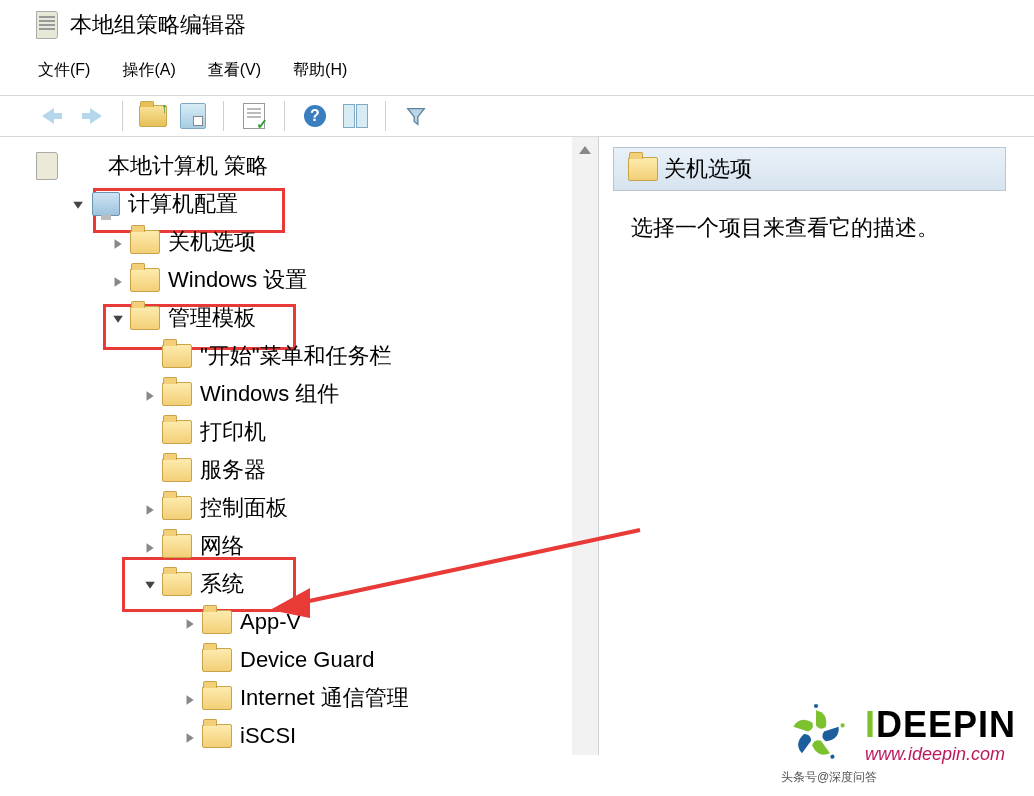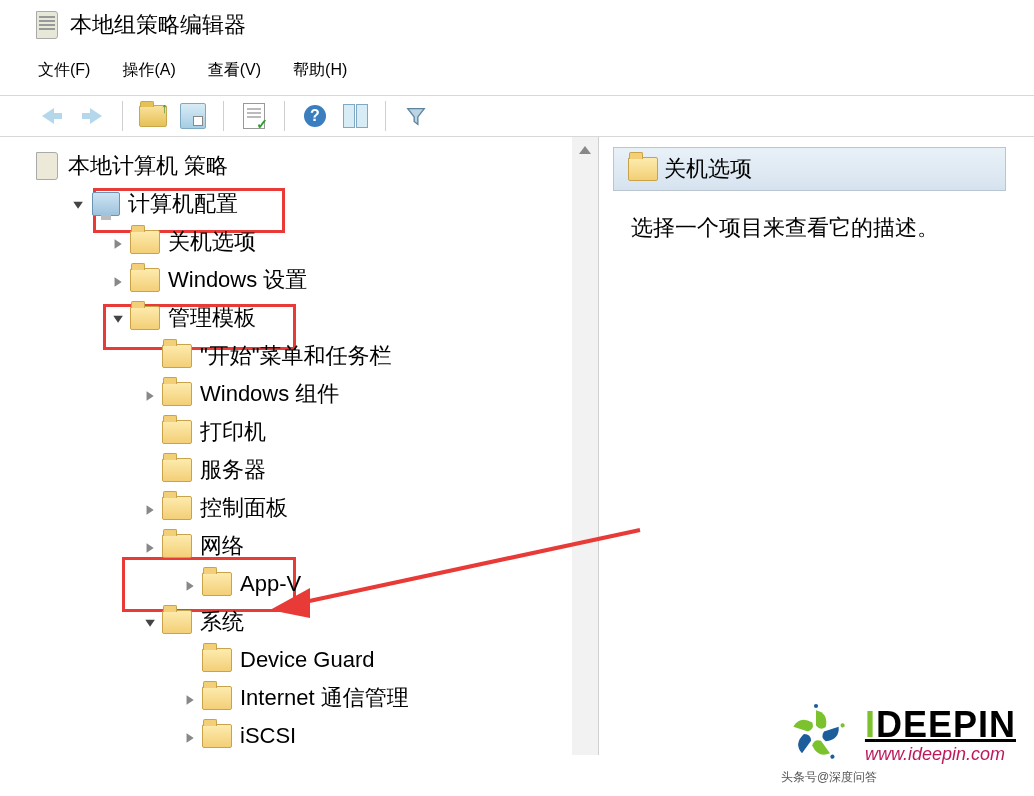--- a/index.html
+++ b/index.html
@@ -57,40 +57,40 @@
   .exp-open::before{content:"▾";color:#444;display:inline-block;transform:scale(1.2,0.9);}
   .exp-closed::before{content:"▸";color:#888;display:inline-block;transform:scale(0.9,1.2);}
   .exp-none::before{content:"";display:inline-block;width:10px;}
   .folder-icon{width:28px;height:22px;background:linear-gradient(#fdebae,#f3cf77);border:1px solid #caa24a;border-radius:2px;margin:0 8px 0 2px;flex-shrink:0;position:relative;}
   .folder-icon::before{content:"";position:absolute;top:-6px;left:0;width:12px;height:6px;background:#f3cf77;border:1px solid #caa24a;border-bottom:0;border-radius:2px 2px 0 0;}
   .policy-icon{width:22px;height:28px;position:relative;margin:0 10px 0 2px;flex-shrink:0;}
   .policy-icon::before{content:"";position:absolute;inset:0;background:#ece9d8;border:1px solid #aaa;border-radius:0 3px 3px 0;}
   .comp-icon{width:26px;height:22px;position:relative;margin:0 8px 0 4px;flex-shrink:0;background:linear-gradient(#cfe3f3,#9ec3dd);border:1px solid #6b94b3;border-radius:2px;}
   .comp-icon::after{content:"";position:absolute;bottom:-5px;left:8px;width:10px;height:5px;background:#bcbcbc;}
   .row-label{font-size:22px;}
-  .ind0{padding-left:6px;} .ind1{padding-left:40px;} .ind2{padding-left:80px;}
+  .ind0{padding-left:6px;gap:40px;} .ind1{padding-left:40px;} .ind2{padding-left:80px;}
   .ind3{padding-left:112px;} .ind4{padding-left:152px;}
   .hl{position:absolute;border:3px solid #e83a36;pointer-events:none;}
 
   
   .rp-header{display:flex;align-items:center;gap:6px;background:linear-gradient(#e9f1f8,#d6e3ef);border:1px solid #b9c6d2;padding:6px 14px;margin-bottom:22px;}
   .rp-folder{width:28px;height:22px;background:linear-gradient(#fdebae,#f3cf77);border:1px solid #caa24a;border-radius:2px;position:relative;}
   .rp-folder::before{content:"";position:absolute;top:-6px;left:0;width:12px;height:6px;background:#f3cf77;border:1px solid #caa24a;border-bottom:0;border-radius:2px 2px 0 0;}
   .rp-title{font-size:22px;}
   .rp-desc{font-size:22px;padding:0 6px 0 18px;}
 
   
   .red-arrow{position:absolute;pointer-events:none;}
 
   
   .watermark{position:absolute;right:18px;bottom:10px;text-align:left;}
   .wm-row{display:flex;align-items:center;gap:14px;}
   .wm-logo{width:70px;height:70px;position:relative;}
   .wm-logo svg{width:100%;height:100%;}
-  .wm-brand{font-family:Arial,Helvetica,sans-serif;font-size:36px;font-weight:900;letter-spacing:1px;text-decoration:underline;}
+  .wm-brand{font-family:Arial,Helvetica,sans-serif;font-size:36px;font-weight:900;letter-spacing:1px;}
   .wm-brand .i{color:#7cc22e;}
   .wm-sub{font-size:18px;color:#be185d;margin-top:-2px;font-style:italic;}
   .wm-credit{font-size:12px;color:#555;margin-top:0;}
 </style>
 </head>
 <body>
 
 <div class="window">
 
   <div class="titlebar">
@@ -199,29 +199,29 @@
         <div class="row ind3">
           <span class="expander exp-closed"></span>
           <div class="folder-icon"></div>
           <span class="row-label">控制面板</span>
         </div>
         <div class="row ind3">
           <span class="expander exp-closed"></span>
           <div class="folder-icon"></div>
           <span class="row-label">网络</span>
         </div>
+        <div class="row ind3">
+          <span class="expander exp-open"></span>
+          <div class="folder-icon"></div>
+          <span class="row-label">系统</span>
+        </div>
         <div class="row ind4">
           <span class="expander exp-closed"></span>
           <div class="folder-icon"></div>
           <span class="row-label">App-V</span>
-        </div>
-        <div class="row ind3">
-          <span class="expander exp-open"></span>
-          <div class="folder-icon"></div>
-          <span class="row-label">系统</span>
         </div>
         <div class="row ind4">
           <span class="expander exp-none"></span>
           <div class="folder-icon"></div>
           <span class="row-label">Device Guard</span>
         </div>
         <div class="row ind4">
           <span class="expander exp-closed"></span>
           <div class="folder-icon"></div>
           <span class="row-label">Internet 通信管理</span>

